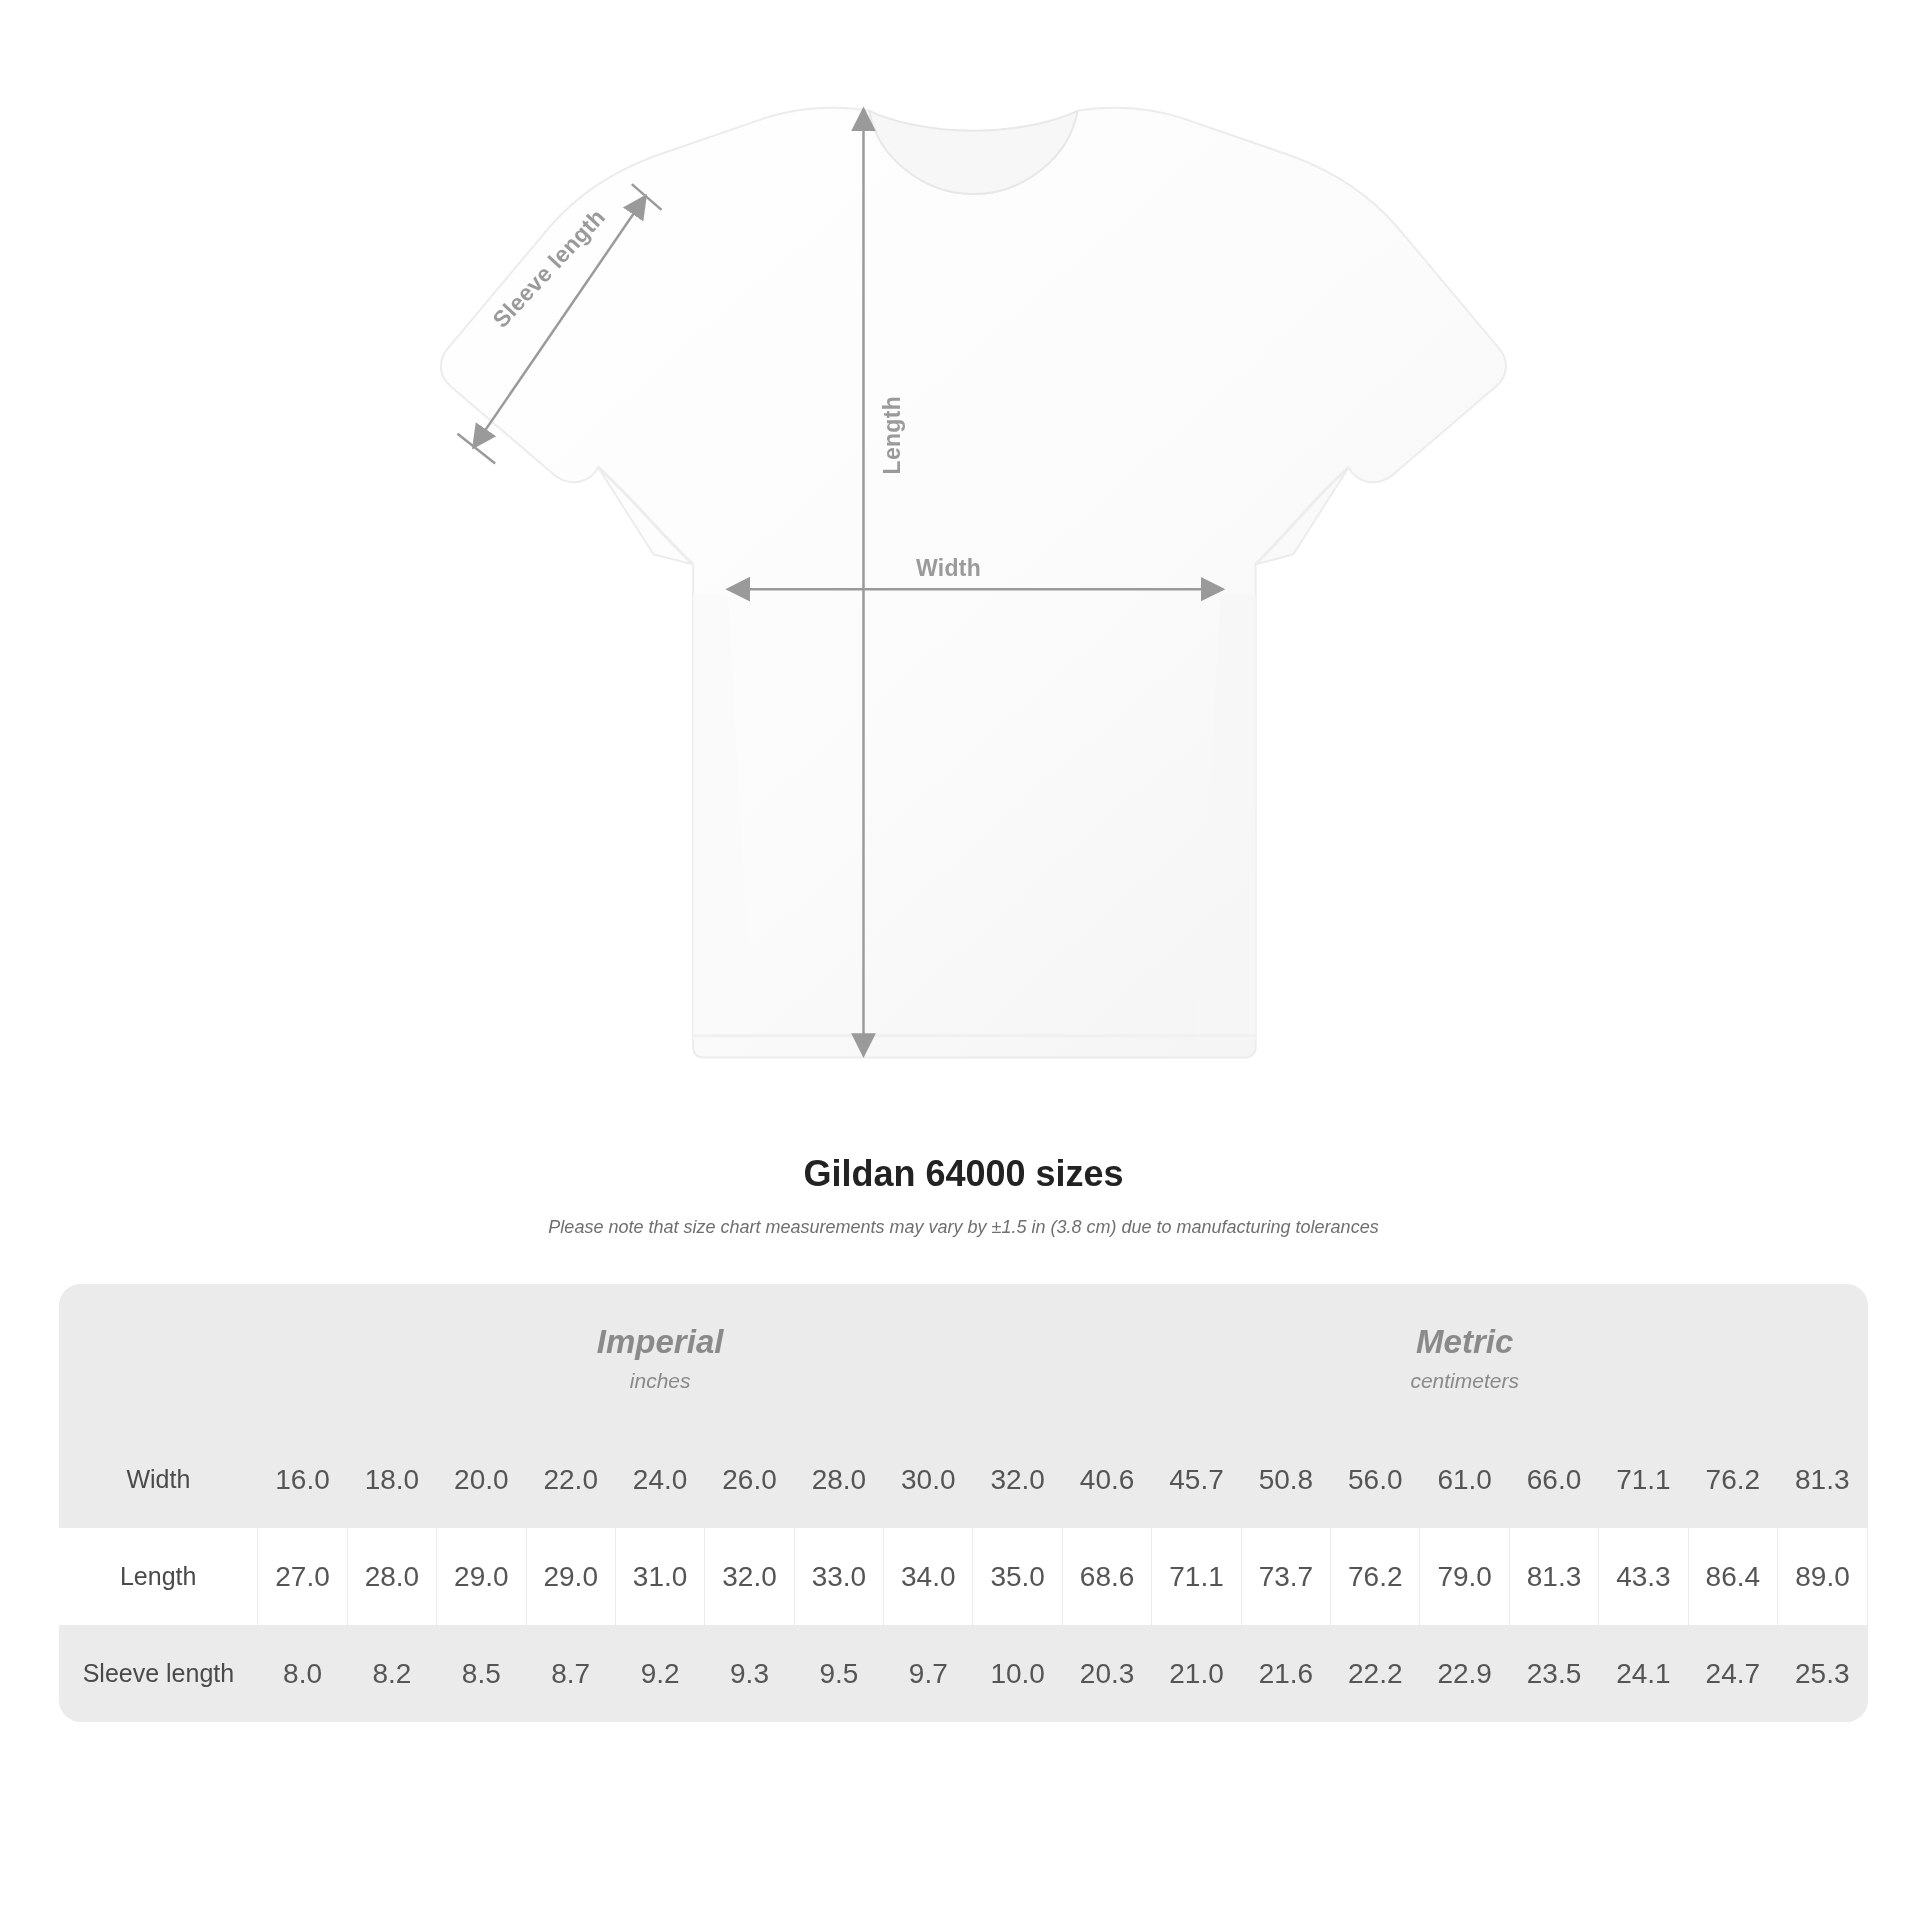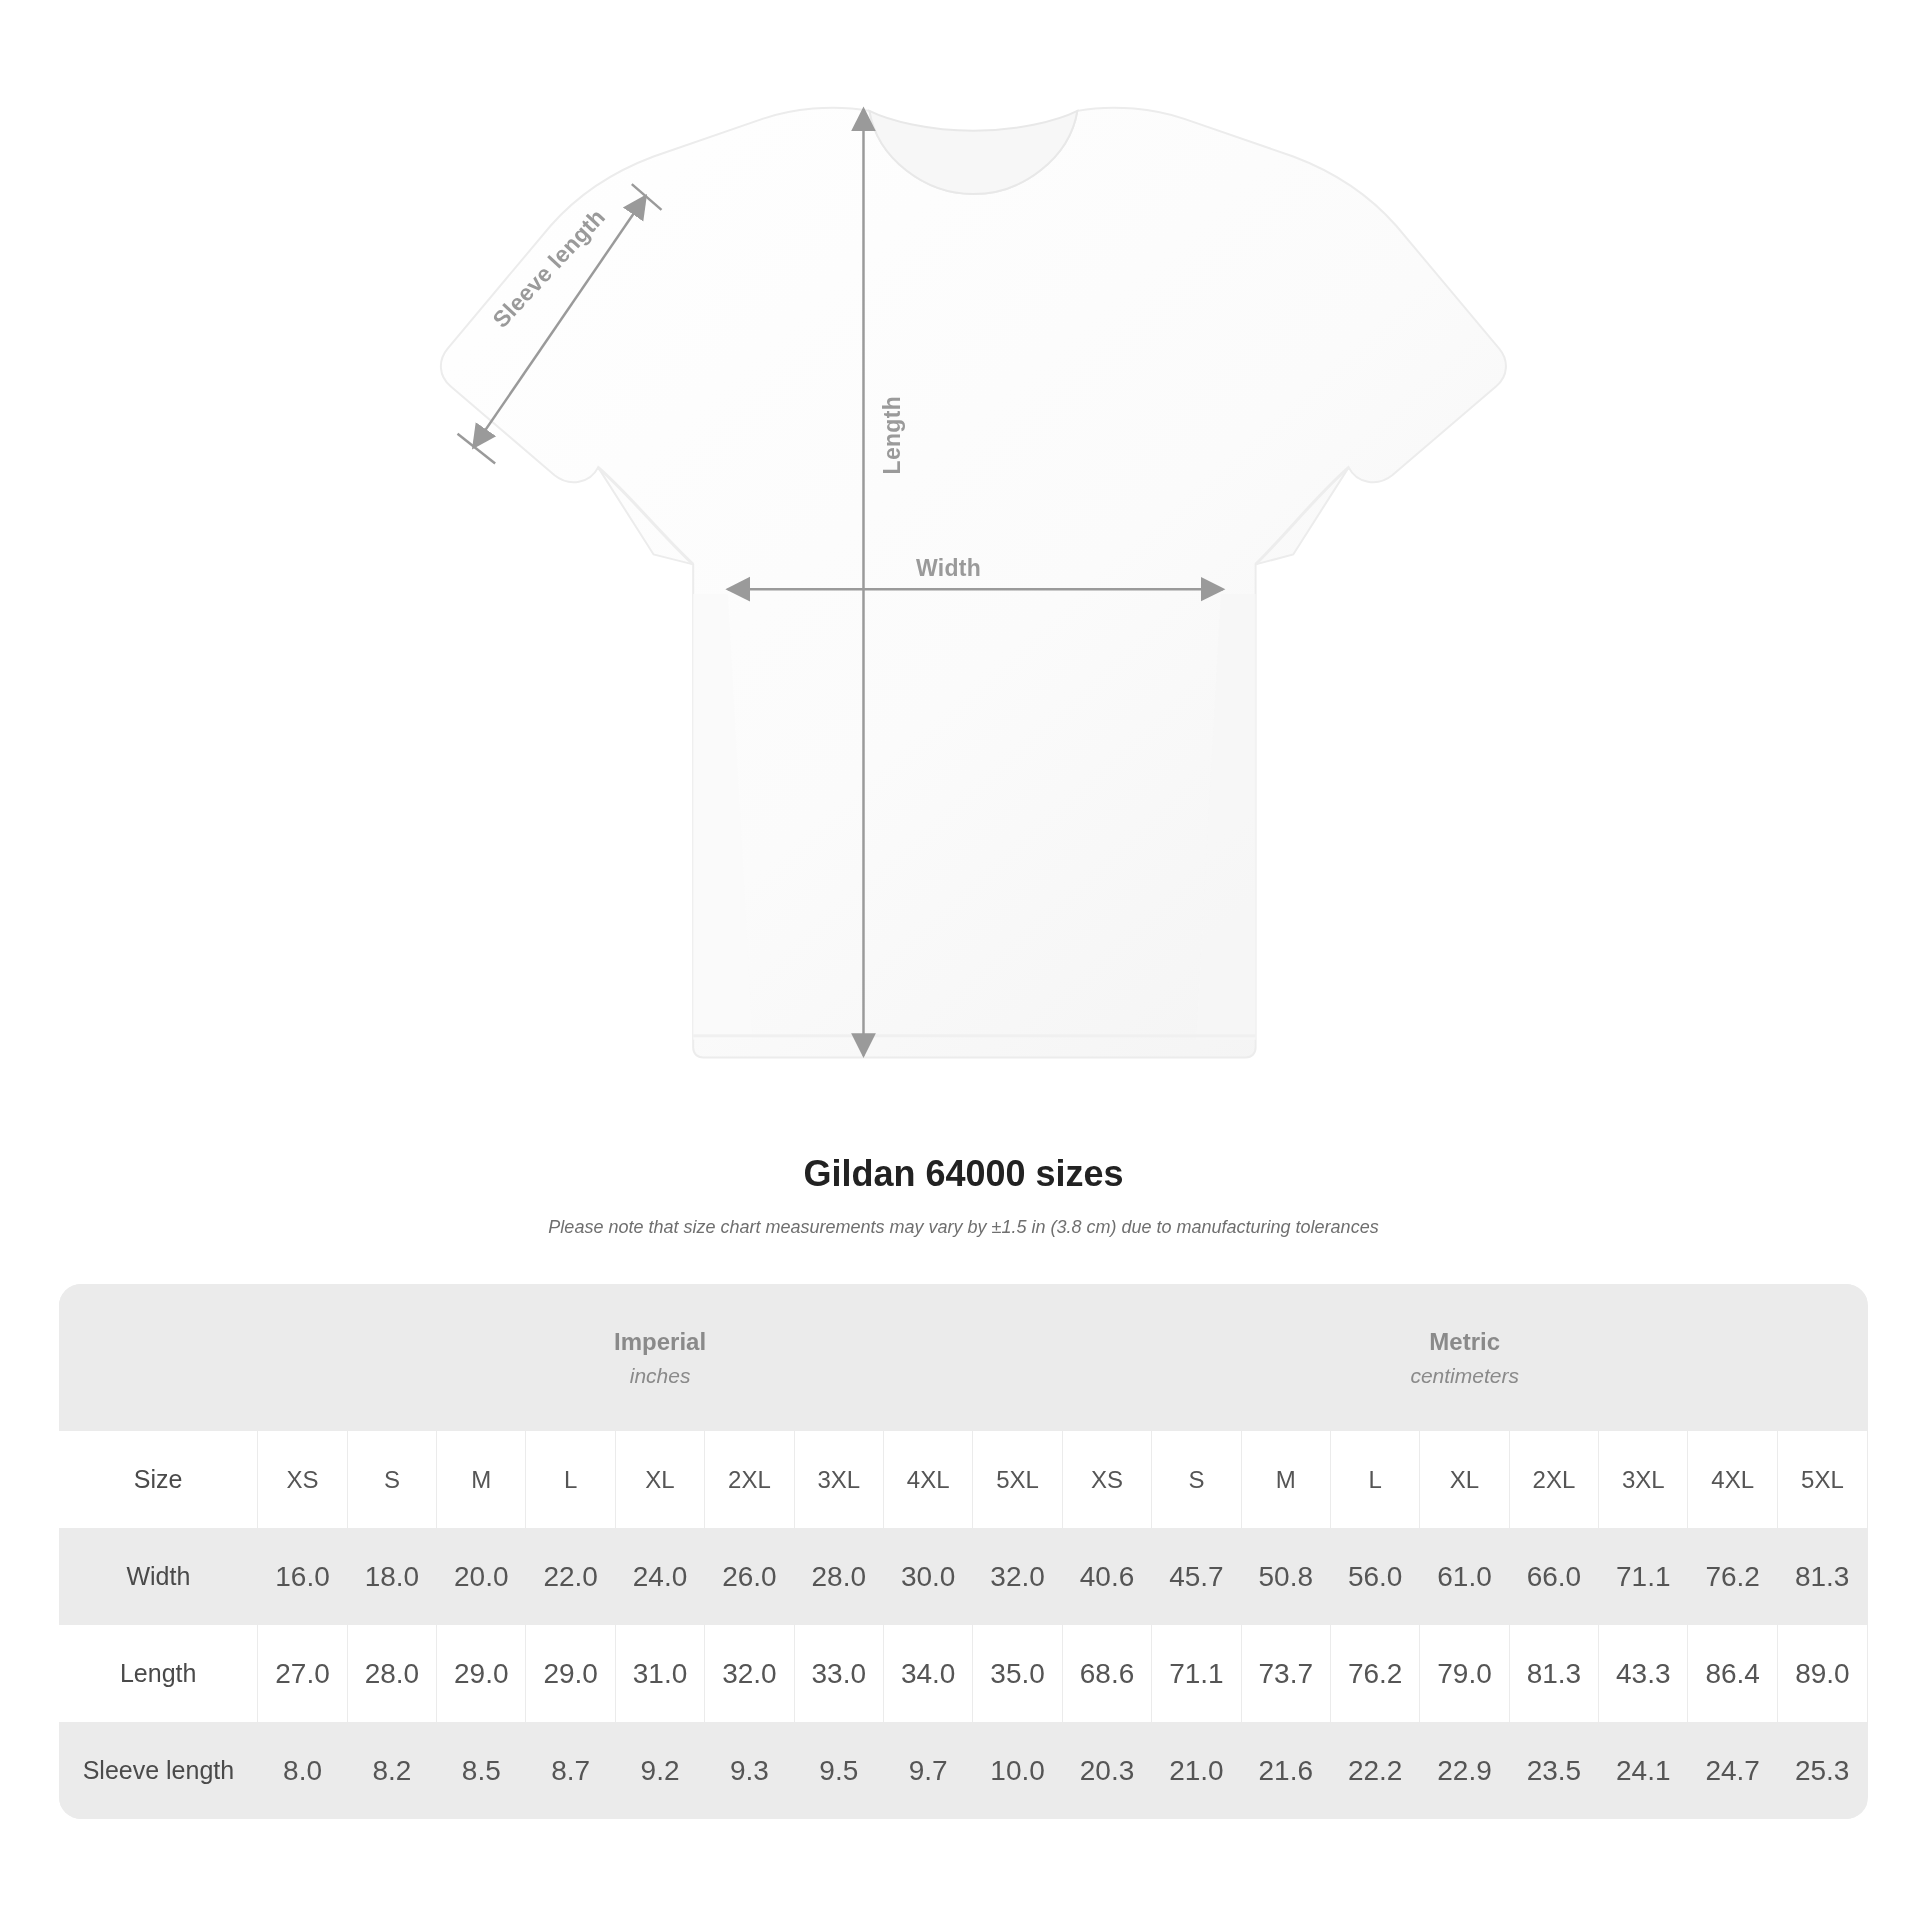--- a/index.html
+++ b/index.html
@@ -92,22 +92,23 @@
     font-weight: normal;
     border: none;
   }
   
   .unit-row td {
     height: 145px;
     background: #ebebeb;
     color: #8a8a8a;
   }
   .unit-name {
-    font-size: 24px;
-    font-weight: bold;
+    font-size: 33px;
+    font-weight: bold;
+    font-style: italic;
     display: block;
   }
   .unit-sub {
     font-size: 21px;
     font-style: italic;
     display: block;
     margin-top: 8px;
     text-align: center;
   }
   .size-row td {
@@ -248,41 +249,20 @@
           <tr class="unit-row">
             <td></td>
             <td colspan="9">
               <span class="unit-name">Imperial</span>
               <span class="unit-sub">inches</span>
             </td>
             <td colspan="9">
               <span class="unit-name">Metric</span>
               <span class="unit-sub">centimeters</span>
             </td>
-          </tr>
-          <tr class="size-row">
-            <td class="rowhead">Size</td>
-            <td class="cellsep">XS</td>
-            <td class="cellsep">S</td>
-            <td class="cellsep">M</td>
-            <td class="cellsep">L</td>
-            <td class="cellsep">XL</td>
-            <td class="cellsep">2XL</td>
-            <td class="cellsep">3XL</td>
-            <td class="cellsep">4XL</td>
-            <td class="cellsep">5XL</td>
-            <td class="cellsep">XS</td>
-            <td class="cellsep">S</td>
-            <td class="cellsep">M</td>
-            <td class="cellsep">L</td>
-            <td class="cellsep">XL</td>
-            <td class="cellsep">2XL</td>
-            <td class="cellsep">3XL</td>
-            <td class="cellsep">4XL</td>
-            <td class="cellsep">5XL</td>
           </tr>
           <tr class="data-row alt">
             <td class="rowhead">Width</td>
             <td class="cellsep">16.0</td>
             <td class="cellsep">18.0</td>
             <td class="cellsep">20.0</td>
             <td class="cellsep">22.0</td>
             <td class="cellsep">24.0</td>
             <td class="cellsep">26.0</td>
             <td class="cellsep">28.0</td>

